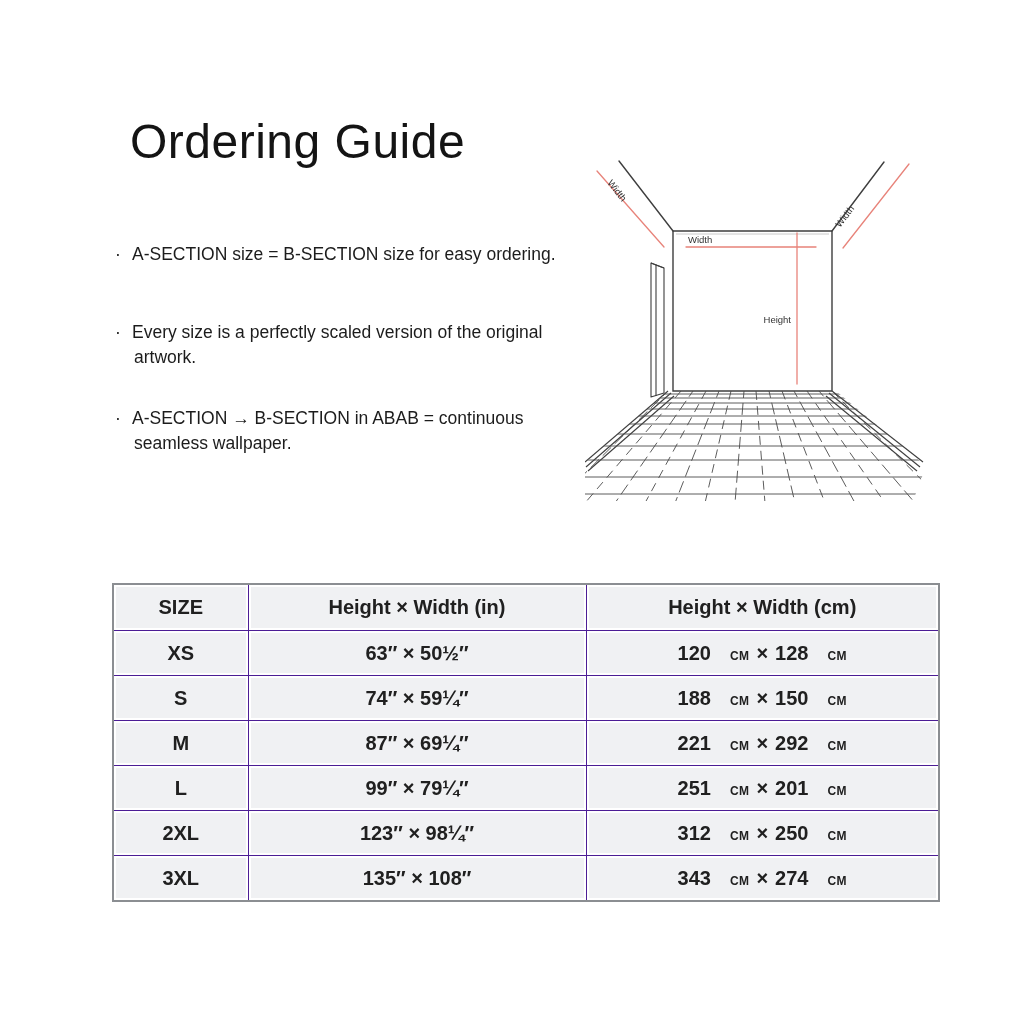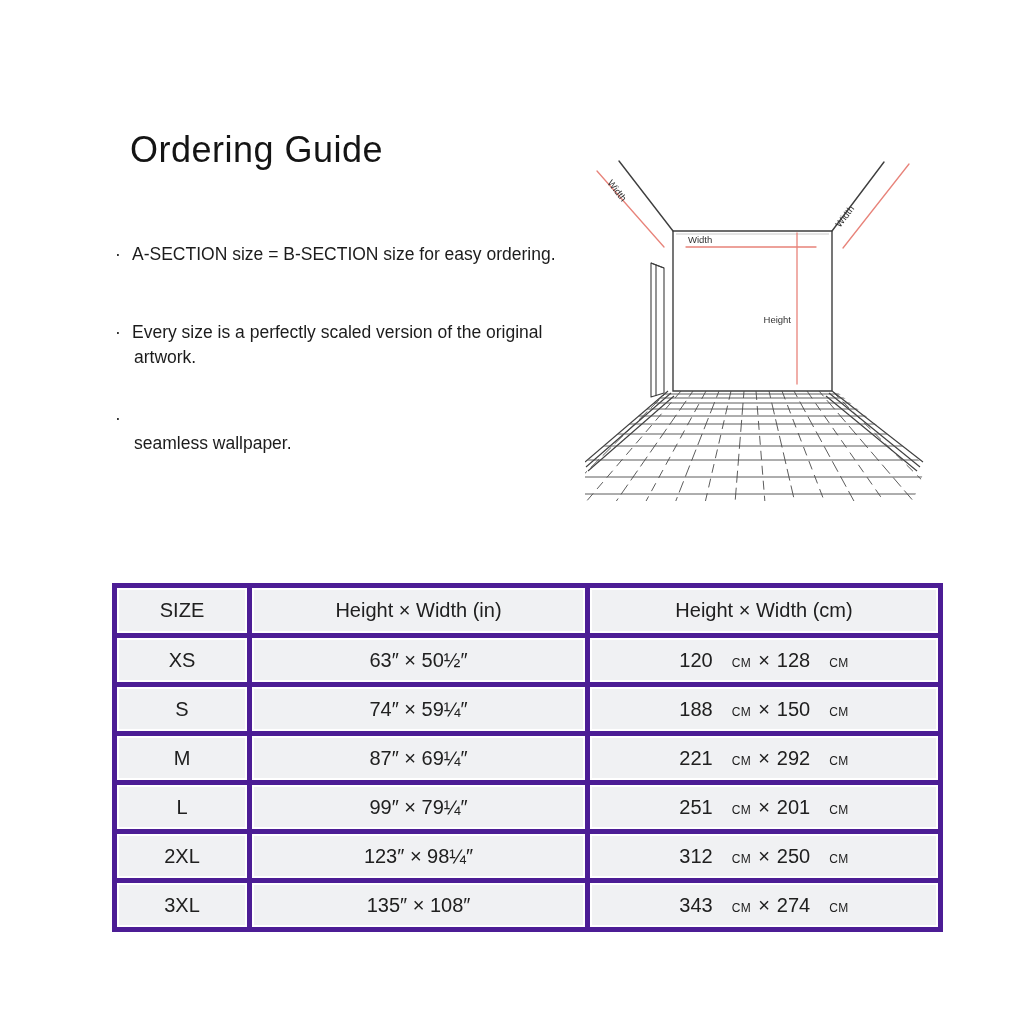--- a/index.html
+++ b/index.html
@@ -2,22 +2,22 @@
 <html><head>
 <meta charset="utf-8">
 <style>
   html,body{margin:0;padding:0;background:#fff;}
   #canvas{
     position:relative;width:1024px;height:1024px;background:#ffffff;overflow:hidden;
     font-family:"Liberation Sans","DejaVu Sans",sans-serif;color:#1a1a1a;
   }
   
   .page-title{
-    position:absolute;left:130px;top:129px;margin:0;
-    font-size:36px;font-weight:400;letter-spacing:0.5px;color:#141414;
+    position:absolute;left:130px;top:114px;margin:0;
+    font-size:48px;font-weight:400;letter-spacing:0.5px;color:#141414;
   }
   
   .bullet{position:absolute;left:115px;display:flex;align-items:flex-start;
     font-size:17.5px;line-height:25px;color:#1c1c1c;}
   .bullet .marker{width:17px;flex:0 0 17px;text-align:left;}
   .bullet .line2{padding-left:2px;}
   #bullet-1{top:242px;}
   #bullet-2{top:320px;}
   #bullet-3{top:406px;}
   
@@ -27,24 +27,24 @@
   .size-table{
     position:absolute;left:112px;top:583px;width:826px;
     border-collapse:collapse;table-layout:fixed;
     font-size:20px;color:#202020;
   }
   .size-table col.c-size{width:135px;}
   .size-table col.c-in{width:338px;}
   .size-table col.c-cm{width:353px;}
   .size-table th,.size-table td{
     background:#f0f1f3;
-    border:5px solid #4c1d95;
+    border:1px solid #4c1d95;
     box-shadow:inset 0 0 0 2px #ffffff;
     text-align:center;vertical-align:middle;
-    font-weight:400;padding:0;
+    font-weight:700;padding:0;
   }
   .size-table{border:2px solid #8b8e92;}
   .size-table th{height:45px;font-size:20px;}
   .size-table td{height:44px;}
   .unit{font-size:0.6em;letter-spacing:0.4px;margin-left:19px;}
   .sep{margin:0 7px;}
 </style>
 </head>
 <body>
 
@@ -61,21 +61,21 @@
     <span class="marker">·</span>
     <span>
       <span>Every size is a perfectly scaled version of the original</span><br>
       <span class="line2">artwork.</span>
     </span>
   </div>
 
   <div class="bullet" id="bullet-3">
     <span class="marker">·</span>
     <span>
-      <br>
+      <span>A-SECTION → B-SECTION in ABAB = continuous</span><br>
       <span class="line2">seamless wallpaper.</span>
     </span>
   </div>
 
   <svg class="room-svg" viewBox="585 150 432 360" xmlns="http://www.w3.org/2000/svg" aria-hidden="true">
     <defs>
       <clipPath id="floorclip">
         <polygon points="668,391 836,391 926,466 913,501 585,501 585,463"></polygon>
       </clipPath>
     </defs>

